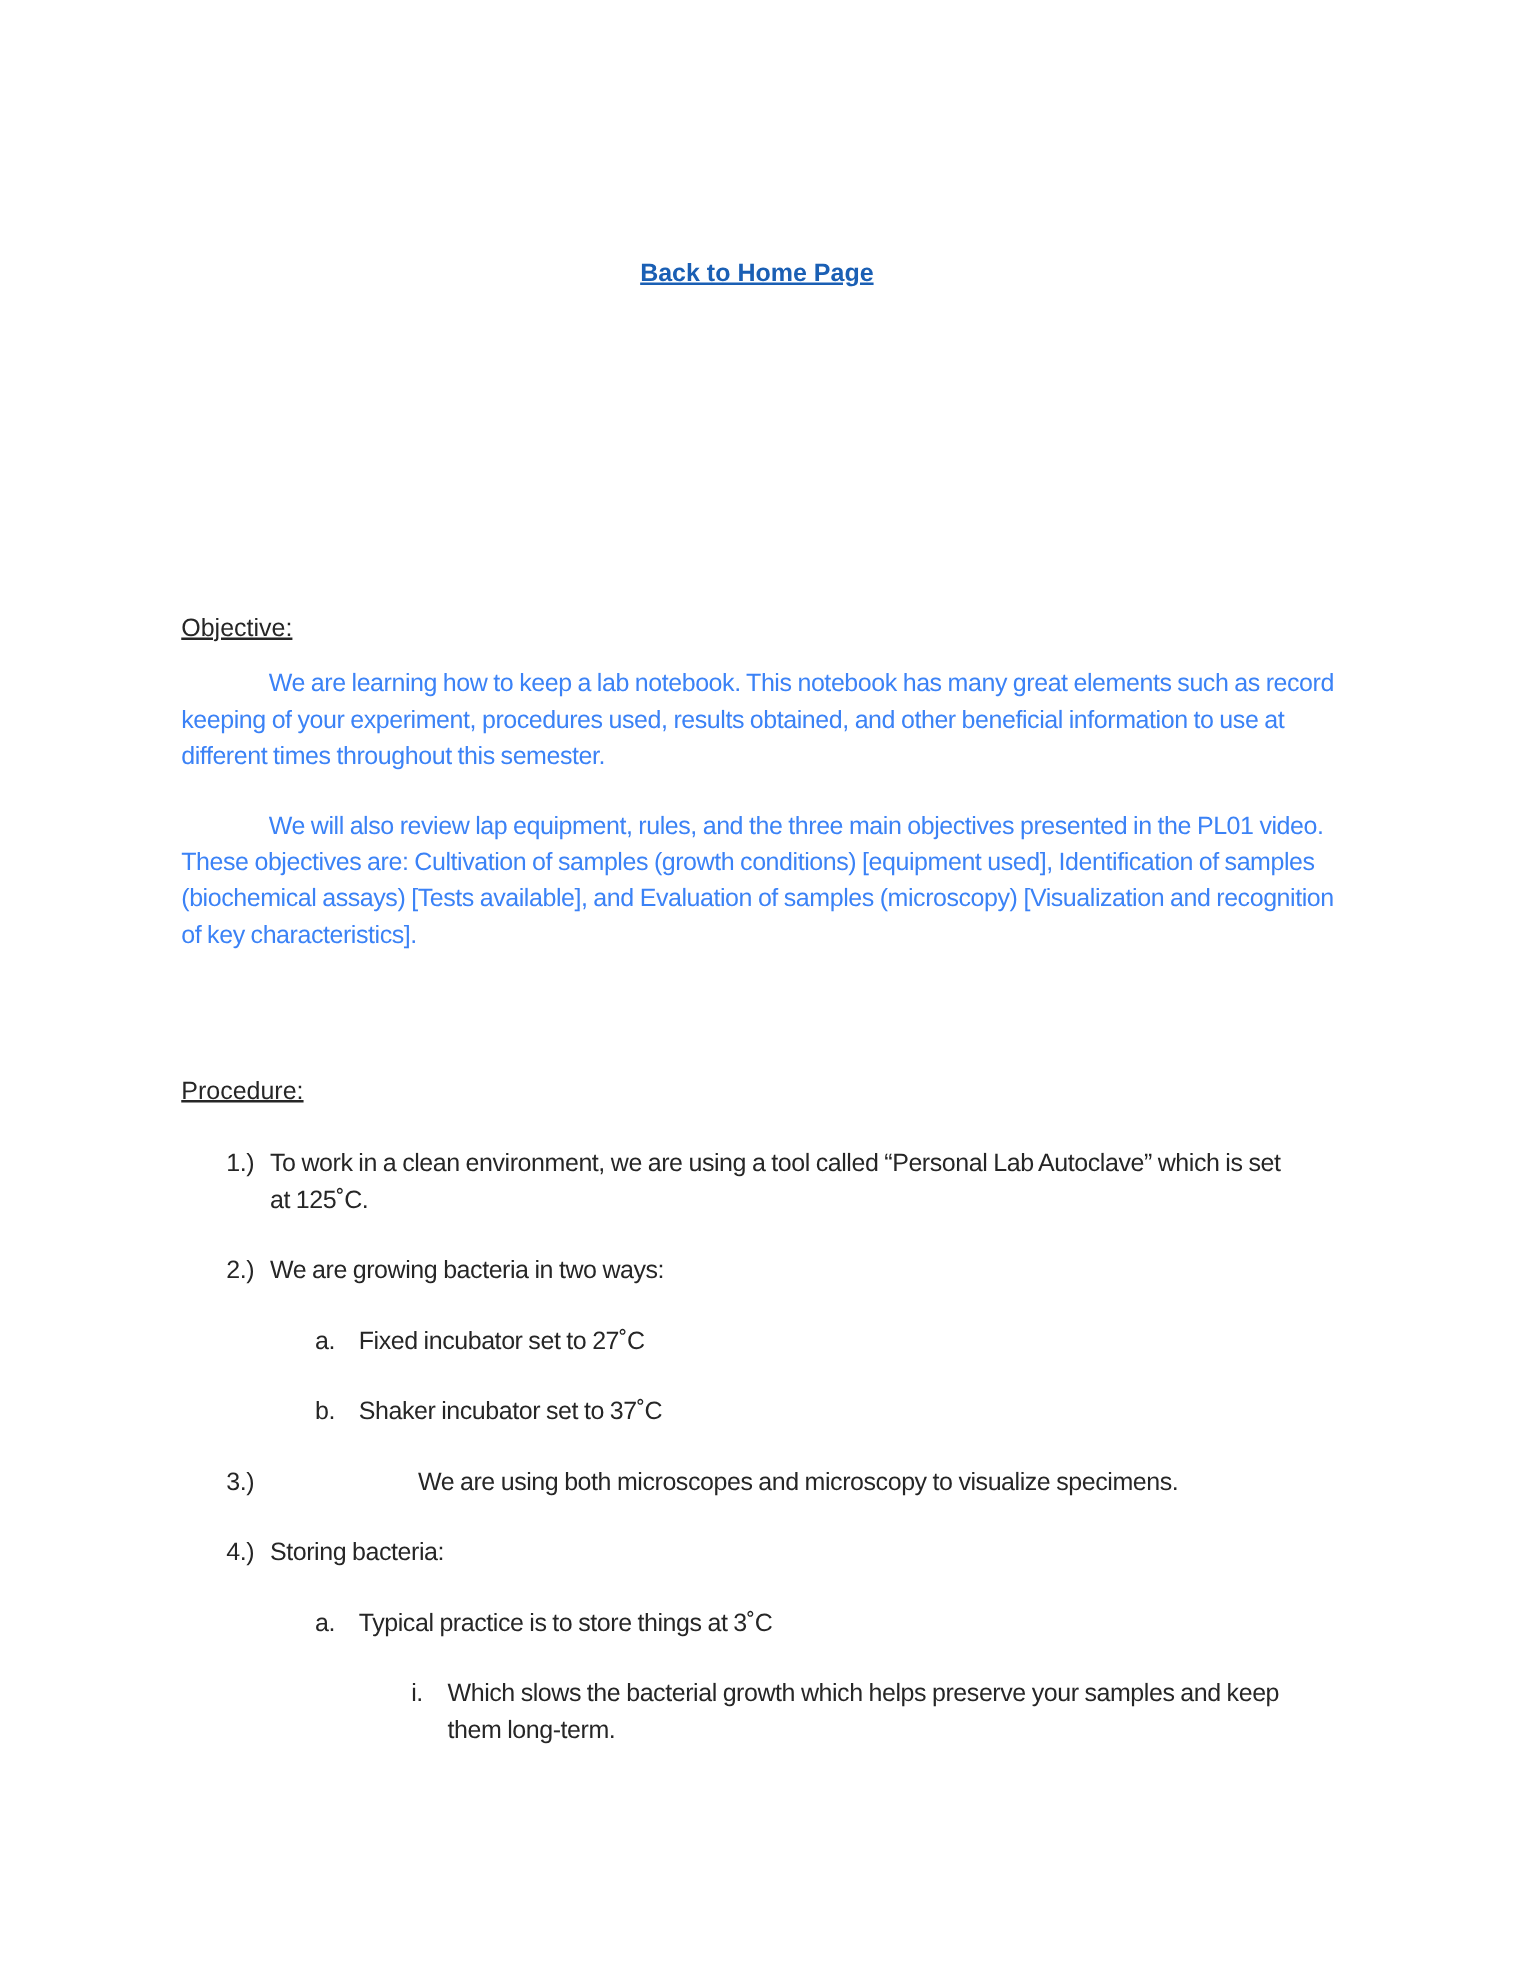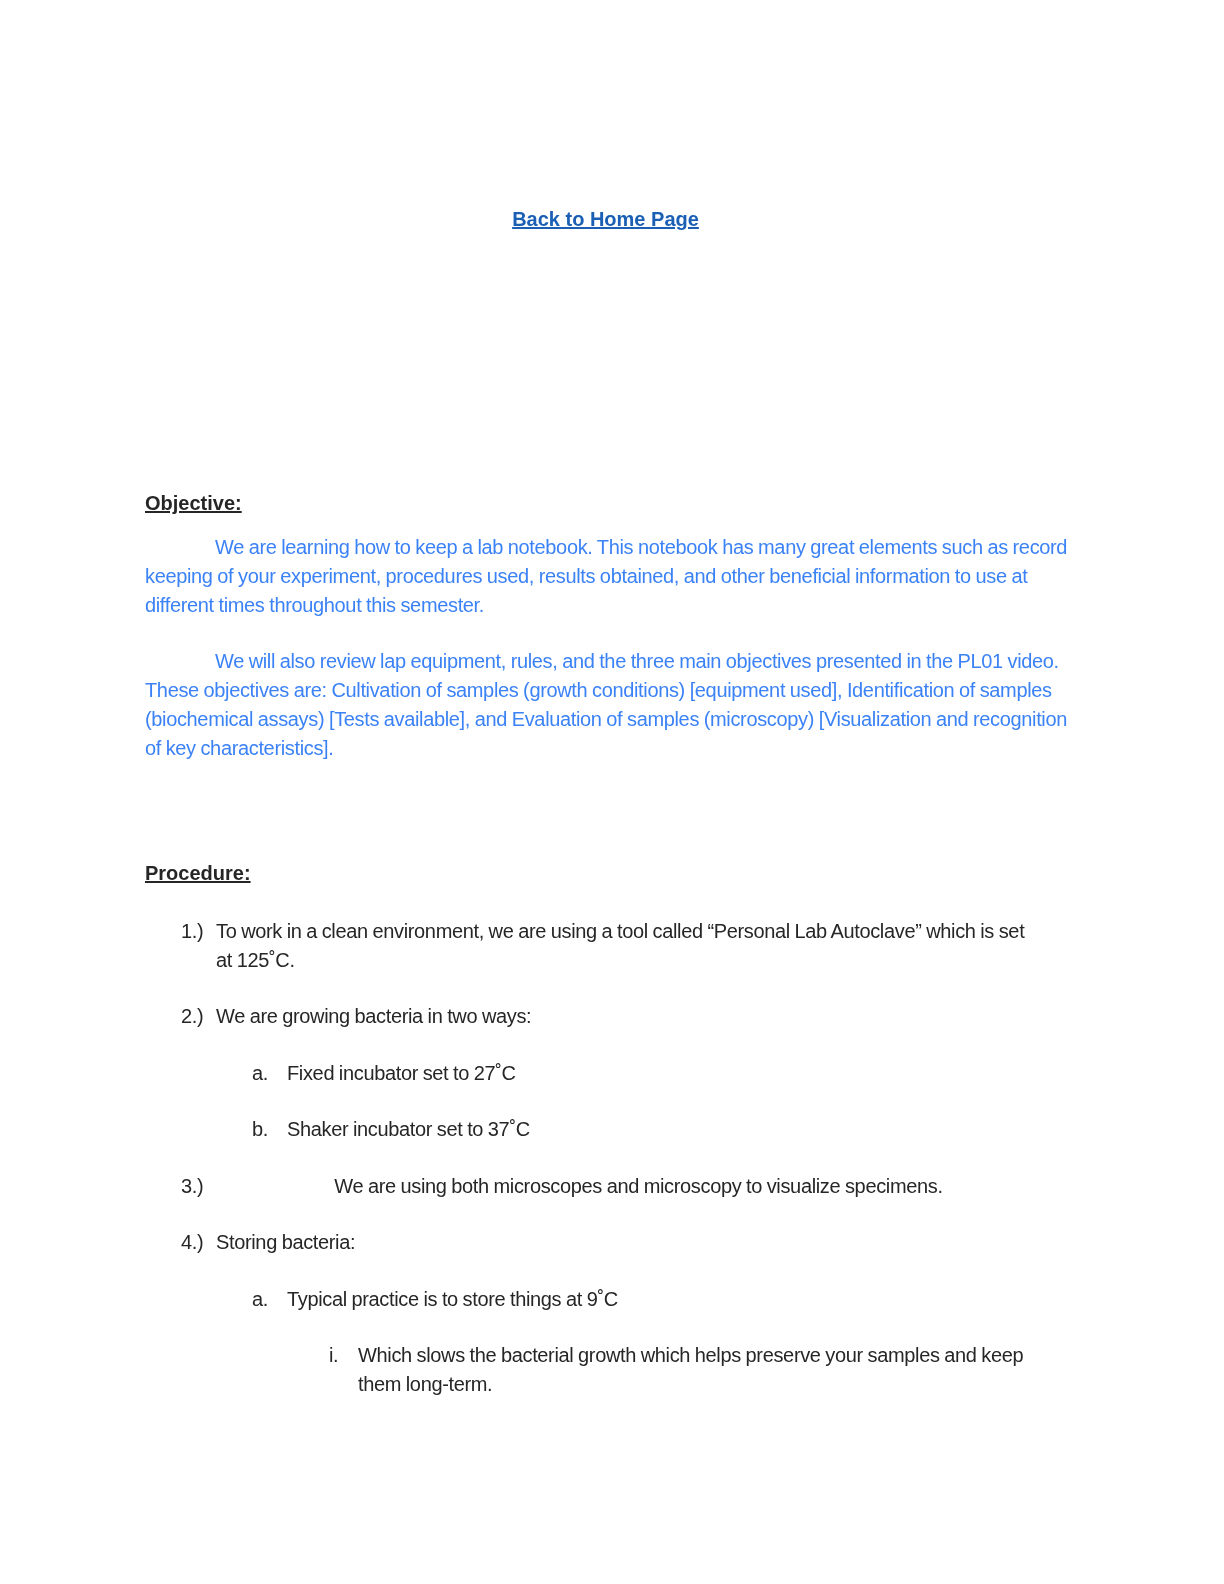--- a/index.html
+++ b/index.html
@@ -48,21 +48,21 @@
       top: 379px;
       font-size: 20px;
       font-weight: bold;
       color: #262626;
       letter-spacing: -0.3px;
     }
     .title-line .sp { text-decoration: underline; }
     .section-heading {
       left: 145px;
       font-size: 20px;
-      font-weight: bold;
+      font-weight: normal;
       text-decoration: underline;
       color: #262626;
     }
     .para {
       position: absolute;
       left: 145px;
       width: 925px;
       font-size: 20px;
       line-height: 29px;
       color: #3b82f6;
@@ -131,21 +131,21 @@
     <span class="body" style="padding-left:35px;text-align:center;">We are using both microscopes and microscopy to visualize specimens.</span>
   </div>
 
   <div class="list-item" style="left:181px; top:1228px; width:860px; white-space:nowrap;">
     <span class="marker">4.)</span>
     <span class="body" style="padding-left:35px;">Storing bacteria:</span>
   </div>
 
   <div class="list-item" style="left:252px; top:1285px; width:780px; white-space:nowrap;">
     <span class="marker">a.</span>
-    <span class="body" style="padding-left:35px;">Typical practice is to store things at 9˚C</span>
+    <span class="body" style="padding-left:35px;">Typical practice is to store things at 3˚C</span>
   </div>
 
   <div class="list-item" style="left:329px; top:1341px; width:740px;">
     <span class="marker">i.</span>
     <span class="body" style="padding-left:29px;">Which slows the bacterial growth which helps preserve your samples and keep them long-term.</span>
   </div>
 
 </div>
 
 </body></html>

